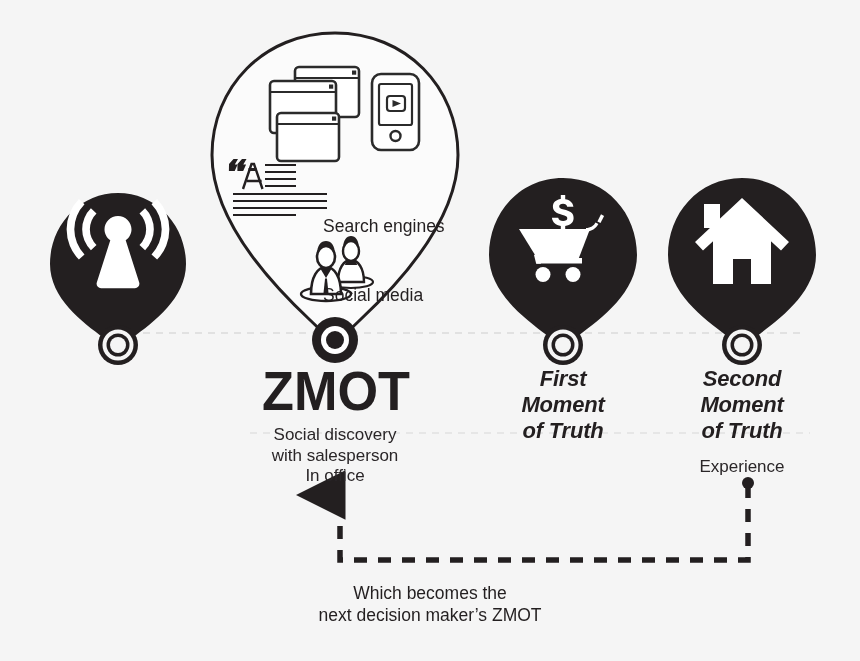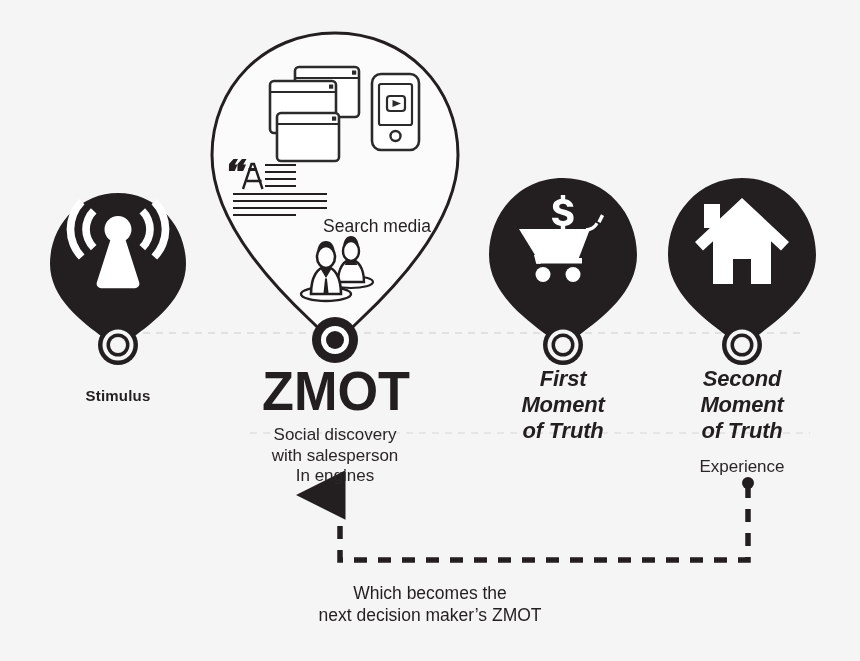--- a/index.html
+++ b/index.html
@@ -280,34 +280,34 @@
       <circle cx="742" cy="345" r="8" fill="#f5f5f5"></circle>
     </g>
 
     <g>
       <circle cx="748" cy="483" r="6" fill="#231f20"></circle>
       <path d="M748 485 L748 560 L340 560 L340 495" fill="none" stroke="#231f20" stroke-width="5.5" stroke-dasharray="13 11" stroke-linecap="butt" marker-end="url(#fb-arrow)"></path>
     </g>
   </svg>
 
   <div class="balloon-list" style="left:323px; top:169px;">
-    <div>Search media</div>
+    <div>Search engines</div>
+    <div>Social media</div>
   </div>
 
-  <div class="lbl stimulus-title" style="left:48px; top:387px; width:140px;">Stimulus</div>
 
   <div class="zmot-logo-wrap" style="top:366px;">
     <svg width="860" height="52" viewBox="0 0 860 52">
       <text x="336" y="44" text-anchor="middle" font-family="'Liberation Sans', sans-serif" font-size="56" font-weight="bold" transform="scale(1,1)" textLength="148" lengthAdjust="spacingAndGlyphs" fill="#231f20">ZMOT</text>
     </svg>
   </div>
 
   <div class="lbl stage-sub zmot-sub" style="left:235px; top:425px; width:200px;">Social discovery
 with salesperson
-In engines</div>
+In office</div>
 
   <div class="lbl stage-title" style="left:483px; top:366px; width:160px;">First
 Moment
 of Truth</div>
 
   <div class="lbl stage-title" style="left:662px; top:366px; width:160px;">Second
 Moment
 of Truth</div>
   <div class="lbl stage-sub" style="left:662px; top:457px; width:160px;">Experience</div>
 

